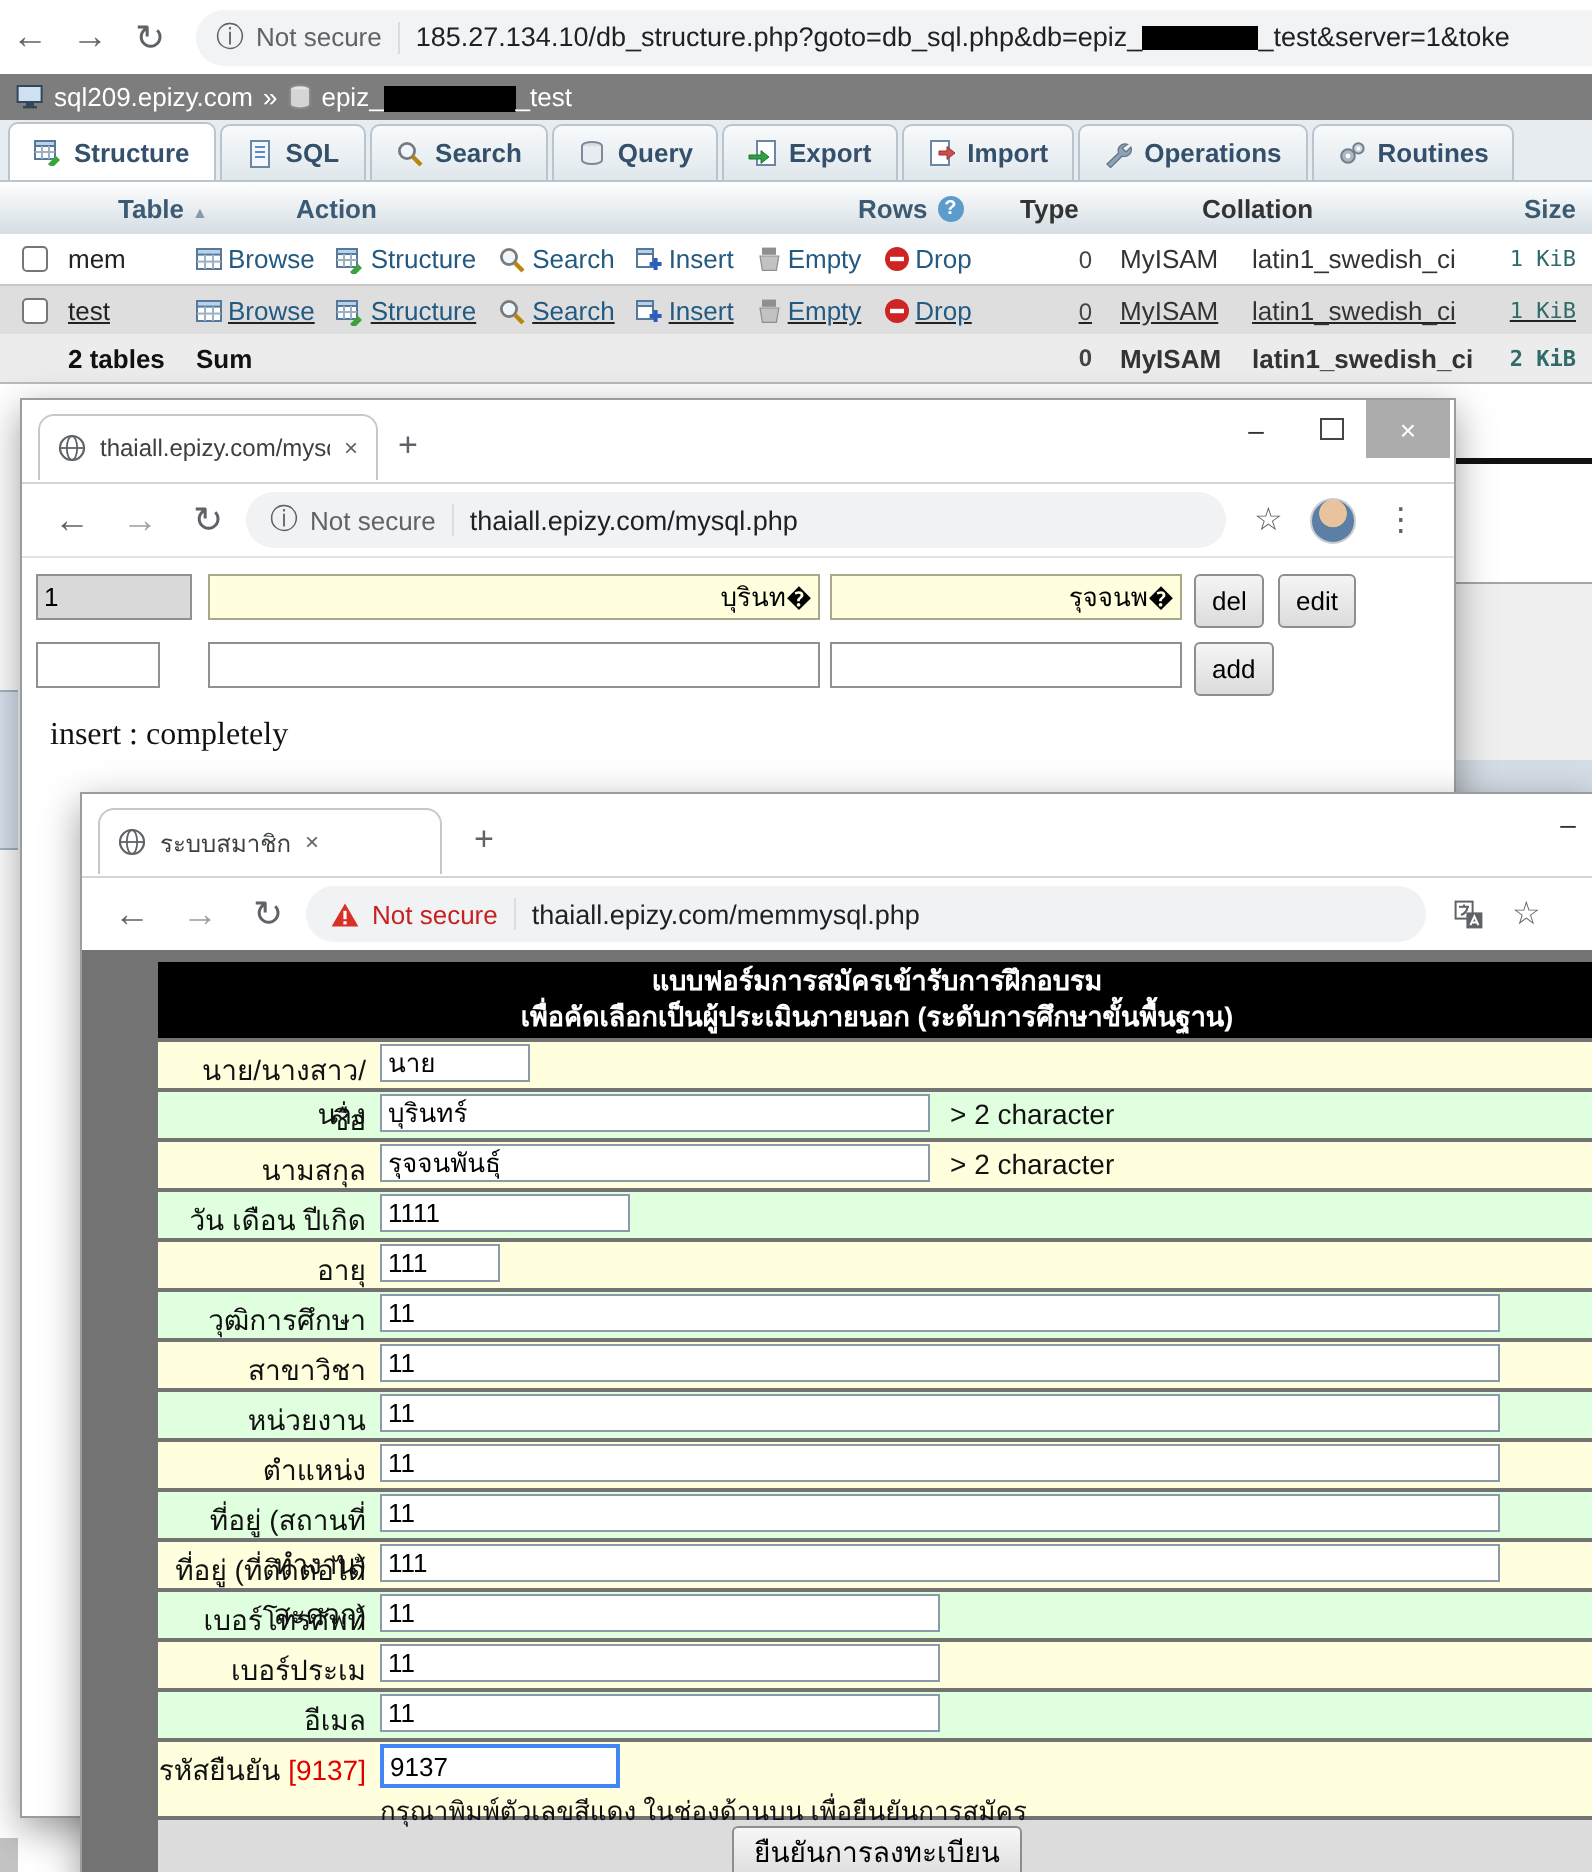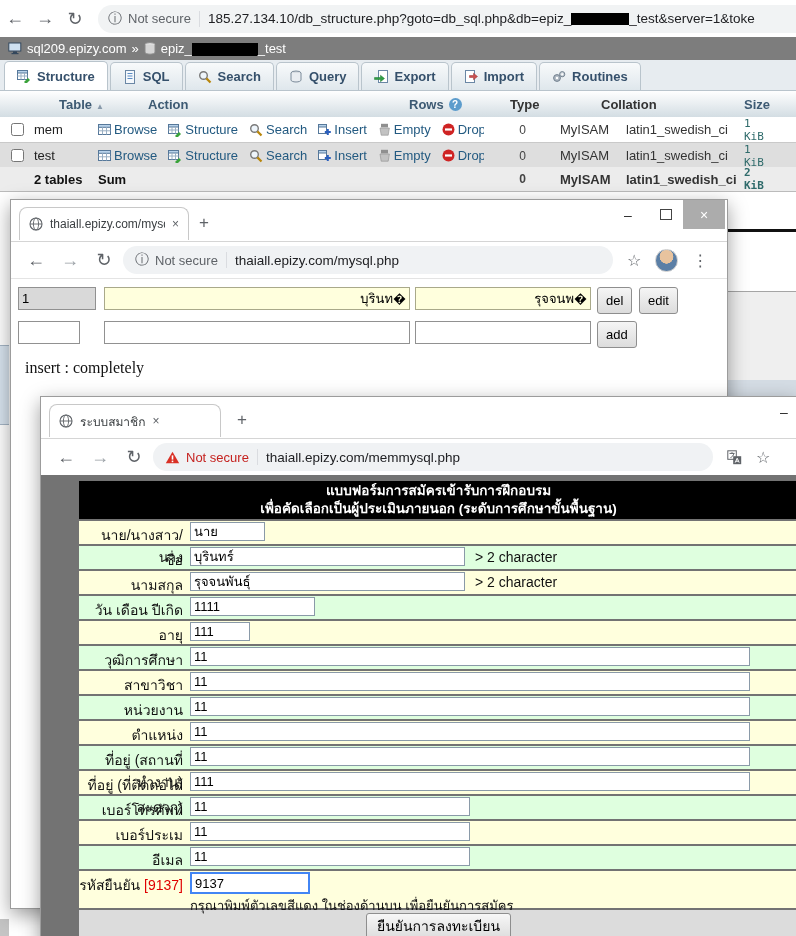--- a/index.html
+++ b/index.html
@@ -18,31 +18,31 @@
   .nsec.red{color:#c5221f;}
   .odiv{width:1px;height:16px;background:#dadce0;margin-right:8px;flex:0 0 auto;}
   .urltxt{font-size:13.5px;color:#202124;white-space:nowrap;}
   .redact{display:inline-block;background:#000;vertical-align:middle;}
   .crumbbar{left:0;top:37px;width:796px;height:23px;background:#7d7d7d;color:#fff;display:flex;align-items:center;font-size:13px;padding-left:8px;box-sizing:border-box;gap:5px;}
   .tabbar{left:0;top:60px;width:796px;height:31px;background:#e7ecf0;display:flex;align-items:flex-end;padding-left:4px;box-sizing:border-box;border-bottom:1px solid #b9c4cc;}
   .pmatab{height:27px;display:flex;align-items:center;gap:6px;padding:0 12px;margin-right:2px;border:1px solid #b9c4cc;border-bottom:none;border-radius:5px 5px 0 0;background:linear-gradient(#f8fafb,#dfe7ec);font-size:13px;font-weight:bold;color:#35506b;cursor:pointer;}
   .pmatab.active{background:#fff;height:28px;}
   .pmahdr{left:0;top:91px;width:796px;height:26px;background:linear-gradient(#ffffff,#d3dde3);border-bottom:1px solid #b2bcc4;display:flex;align-items:center;font-size:13px;font-weight:bold;color:#3d5a73;gap:25px;}
   .pmarow{display:flex;align-items:center;height:25px;font-size:13px;color:#222;border-bottom:1px solid #c9c9c9;background:#fff;}
-  .pmarow.alt{background:#dedede;}
+  .pmarow.alt{background:#dedede;text-decoration:underline;}
   .pmasum{display:flex;align-items:center;height:24px;font-size:13px;font-weight:bold;color:#111;background:#ececec;border-bottom:1px solid #bbb;}
   #pma-rows{position:absolute;left:0;top:117px;width:796px;}
   .c-check{width:34px;display:flex;justify-content:center;}
   .c-check input{width:13px;height:13px;margin:0;}
   .c-name{width:64px;}
   .c-act{flex:1;display:flex;align-items:center;overflow:hidden;}
   .c-rows{width:56px;text-align:right;padding-right:14px;box-sizing:border-box;font-size:12px;color:#444;}
-  .c-type{width:66px;color:#333;margin-left:20px;}
+  .c-type{width:66px;color:#333;}
   .c-coll{width:118px;color:#333;}
-  .c-size{width:52px;text-align:left;padding-right:24px;box-sizing:border-box;font-family:"DejaVu Sans Mono",monospace;font-size:11px;color:#2f6b6b;}
+  .c-size{width:52px;text-align:right;padding-right:8px;box-sizing:border-box;font-family:"DejaVu Sans Mono",monospace;font-size:11px;color:#2f6b6b;}
   .actlink{display:inline-flex;align-items:center;gap:3px;color:#235a81;margin-right:11px;cursor:pointer;white-space:nowrap;}
   .sortglyph{font-size:8px;color:#8899aa;margin-left:4px;}
   .qmark{display:inline-flex;width:13px;height:13px;border-radius:50%;background:#5c9ccc;color:#fff;font-size:10px;font-weight:bold;align-items:center;justify-content:center;margin-left:5px;}
   
   .frag{position:absolute;}
 
   
   .cwin{position:absolute;background:#fff;border:1px solid #9c9c9c;box-shadow:0 6px 18px rgba(0,0,0,.38);box-sizing:border-box;overflow:hidden;}
   .tbar{position:relative;height:41px;background:#fff;border-bottom:1px solid #d5d5d5;}
   .ctab{position:absolute;left:8px;top:7px;height:33px;border:1px solid #c8c8c8;border-bottom:none;border-radius:8px 8px 0 0;background:#fff;display:flex;align-items:center;gap:7px;padding:0 9px;box-sizing:border-box;font-size:12px;color:#3c4043;cursor:pointer;}
@@ -176,20 +176,28 @@
         <svg width="14" height="14" viewBox="0 0 14 14">
           <rect x="1.5" y="0.5" width="9" height="12" fill="#fff" stroke="#6a87a5"></rect>
           <path d="M5.5 5.5h4v-2.2l4 3.2-4 3.2V7.5h-4z" fill="#c94f4f" stroke="#9e3333" stroke-width="0.5"></path>
         </svg>
       </span>
       <span>Import</span>
     </div>
     <div class="pmatab">
       <span class="icon">
         <svg width="14" height="14" viewBox="0 0 14 14">
+          <path d="M11.8 2.2a3.4 3.4 0 0 0-4.5 4.3L1.5 12l1.8 1.8 5.8-5.8a3.4 3.4 0 0 0 4.3-4.5L11 5.9 9.1 4z" fill="#8fa3b5" stroke="#5e7181" stroke-width="0.6"></path>
+        </svg>
+      </span>
+      <span>Operations</span>
+    </div>
+    <div class="pmatab">
+      <span class="icon">
+        <svg width="14" height="14" viewBox="0 0 14 14">
           <circle cx="5" cy="8" r="3.4" fill="#aeb8c2" stroke="#71808e"></circle>
           <circle cx="5" cy="8" r="1.2" fill="#fff"></circle>
           <circle cx="10.2" cy="4.2" r="2.6" fill="#ccd4da" stroke="#71808e"></circle>
           <circle cx="10.2" cy="4.2" r="1" fill="#fff"></circle>
         </svg>
       </span>
       <span>Routines</span>
     </div>
   </div>
 

